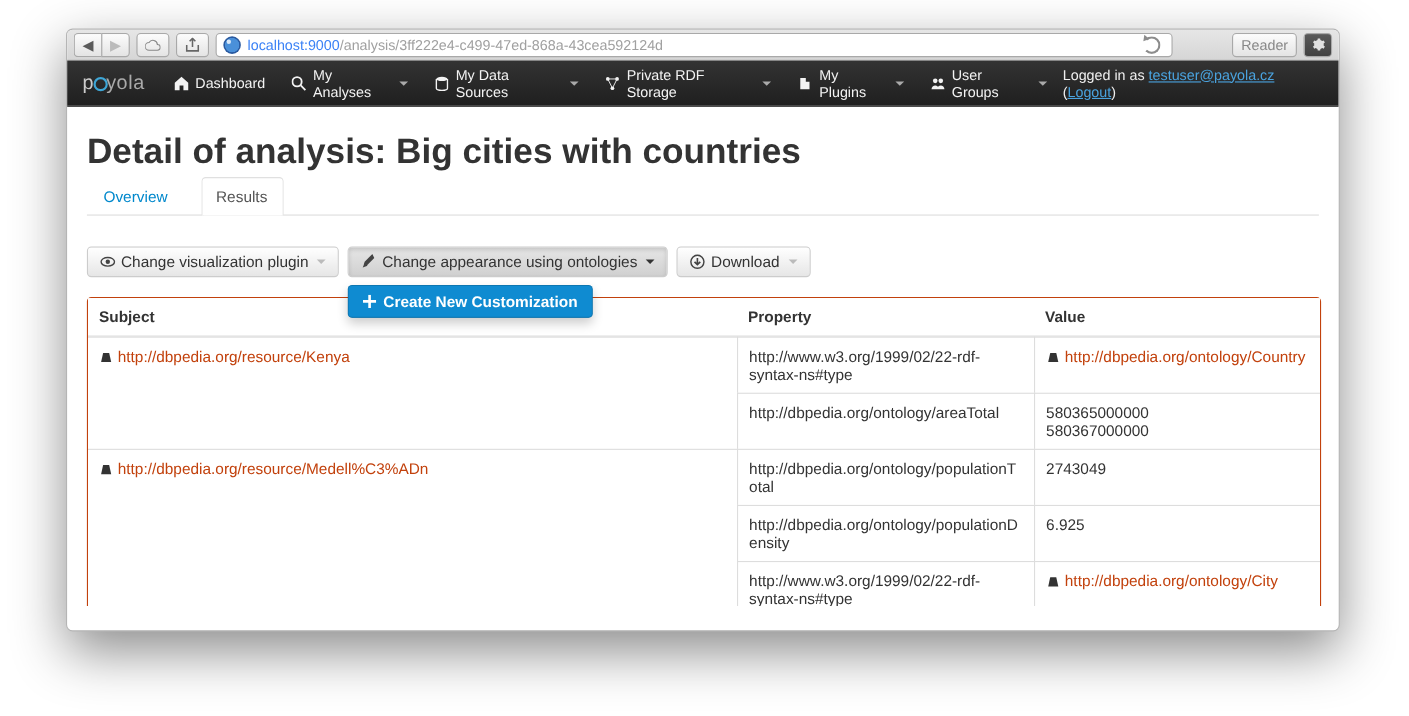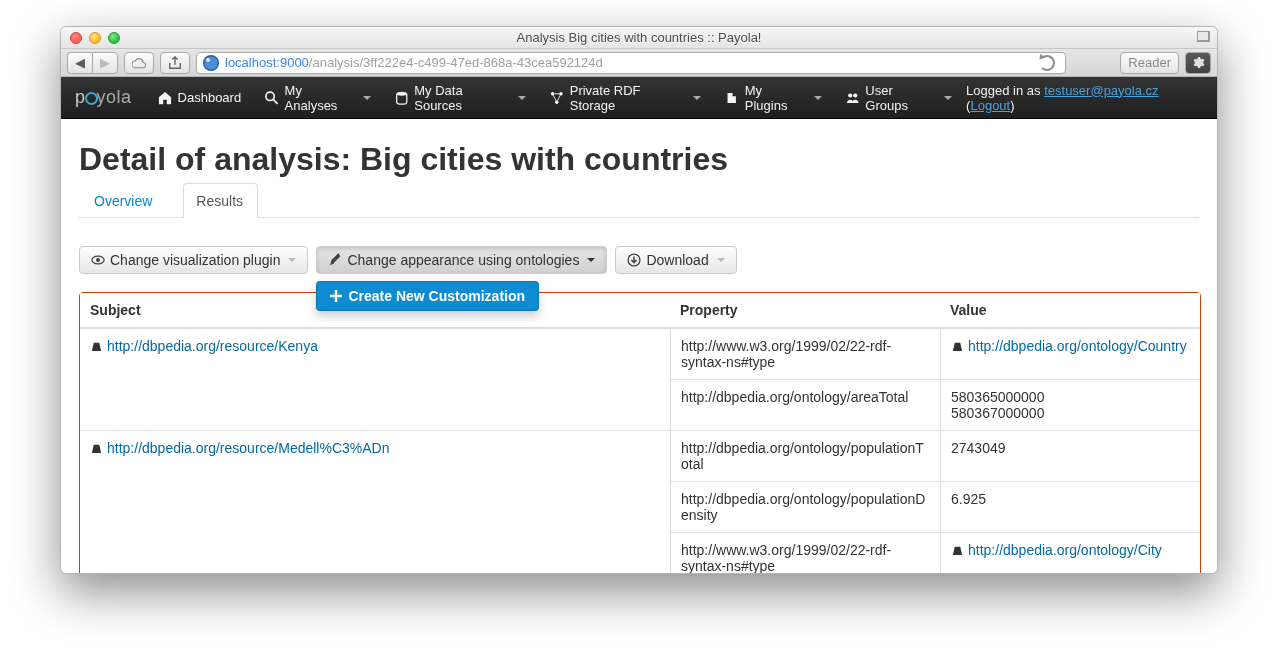--- a/index.html
+++ b/index.html
@@ -240,41 +240,32 @@
     table-layout:fixed;
   }
   table.results th{
     text-align:left;font-weight:700;padding:9px 10px;
     border-bottom:1px solid #ddd;background:#fff;
   }
   table.results td{
     padding:9px 10px;border-top:1px solid #ddd;vertical-align:top;
     word-break:break-word;
   }
-  table.results td a{color:#0369a1;text-decoration:none;}
+  table.results td a{color:#c2410c;text-decoration:none;}
   .thin-border{border-left:1px solid #ddd;}
   .rdf-icon{width:13px;height:11px;fill:#333;display:inline-block;margin-right:4px;position:relative;top:1px;}
   col.c1{width:590px;} col.c2{width:270px;} col.c3{width:260px;}
 </style>
 </head>
 <body>
 
 <div class="outer-shadow"></div>
 
 <div class="mac-window">
 
-  <div class="titlebar">
-    <div class="traffic-lights">
-      <div class="tl red"></div>
-      <div class="tl yellow"></div>
-      <div class="tl green"></div>
-    </div>
-    <div class="title">Analysis Big cities with countries :: Payola!</div>
-    <div class="maximize-icon"></div>
-  </div>
 
   <div class="browser-toolbar">
     <div class="btn-group">
       <div class="tbutton left">◀</div>
       <div class="tbutton right" style="color:#bbb;">▶</div>
     </div>
     <div class="tbutton single">
       <svg class="icon-sm" viewBox="0 0 24 16">
           <path d="M19 16H6a6 6 0 010-12 7 7 0 0113 3 4.5 4.5 0 010 9z" fill="none" stroke="#888" stroke-width="1.8"></path>
         </svg>

